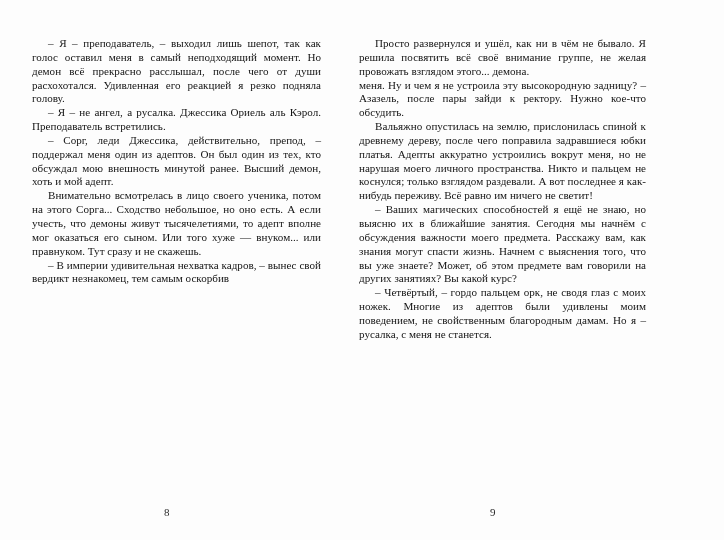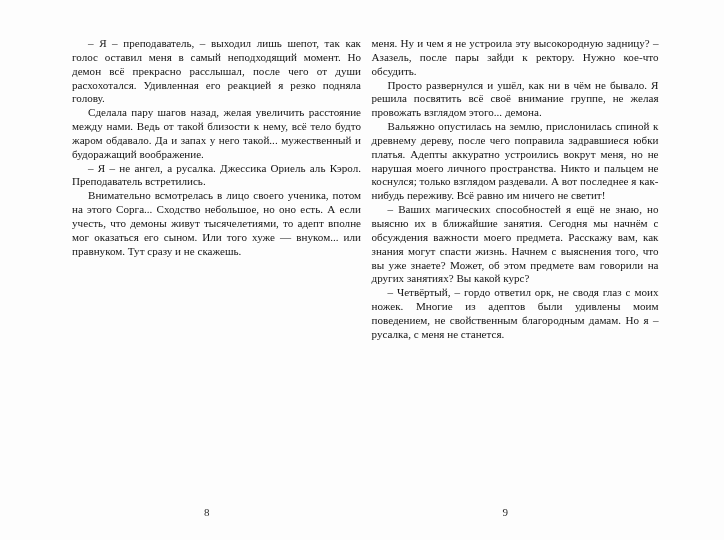--- a/index.html
+++ b/index.html
@@ -26,21 +26,21 @@
   }
 
   .page {
     position: relative;
     width: 312px;
     height: 540px;
     box-sizing: border-box;
     background: transparent;
   }
 
-  .page-left  { margin-left: 72px; }
+  .page-left  { margin-left: 32px; }
   .page-right { margin-right: 53px; }
 
   .text-column {
     position: absolute;
     top: 37px;
     left: 0;
     width: 289px;
     font-size: 11.1px;
     line-height: 13.85px;
     text-align: justify;
@@ -79,31 +79,32 @@
   .page-right .page-number { left: 131px; }
 </style>
 </head>
 <body>
 
 <div class="book-spread">
 
   <div class="page page-left">
     <div class="text-column">
       <p class="para">– Я – преподаватель, – выходил лишь шепот, так как голос оставил меня в самый неподходящий момент. Но демон всё прекрасно расслышал, после чего от души расхохотался. Удивленная его реакцией я резко подняла голову.</p>
-      <p class="para">Сделала пару шагов назад, желая увеличить расстояние между нами. Ведь от такой близости к нему, всё тело будто жаром обдавало. Да и запах у него такой... мужественный и будоражащий воображение.</p>
       <p class="para dialogue">– Я – не ангел, а русалка. Джессика Ориель аль Кэрол. Преподаватель встретились.</p>
+      <p class="para dialogue">– Сорг, леди Джессика, действительно, препод, – поддержал меня один из адептов. Он был один из тех, кто обсуждал мою внешность минутой ранее. Высший демон, хоть и мой адепт.</p>
       <p class="para">Внимательно всмотрелась в лицо своего ученика, потом на этого Сорга... Сходство небольшое, но оно есть. А если учесть, что демоны живут тысячелетиями, то адепт вполне мог оказаться его сыном. Или того хуже — внуком... или правнуком. Тут сразу и не скажешь.</p>
+      <p class="para dialogue">– В империи удивительная нехватка кадров, – вынес свой вердикт незнакомец, тем самым оскорбив</p>
     </div>
     <div class="page-number">8</div>
   </div>
 
   <div class="page page-right">
     <div class="text-column">
+      <p class="para">Просто развернулся и ушёл, как ни в чём не бывало. Я решила посвятить всё своё внимание группе, не желая провожать взглядом этого... демона.</p>
       <p class="para cont">меня. Ну и чем я не устроила эту высокородную задницу? – Азазель, после пары зайди к ректору. Нужно кое-что обсудить.</p>
-      <p class="para">Просто развернулся и ушёл, как ни в чём не бывало. Я решила посвятить всё своё внимание группе, не желая провожать взглядом этого... демона.</p>
       <p class="para">Вальяжно опустилась на землю, прислонилась спиной к древнему дереву, после чего поправила задравшиеся юбки платья. Адепты аккуратно устроились вокрут меня, но не нарушая моего личного пространства. Никто и пальцем не коснулся; только взглядом раздевали. А вот последнее я как-нибудь переживу. Всё равно им ничего не светит!</p>
       <p class="para dialogue">– Ваших магических способностей я ещё не знаю, но выясню их в ближайшие занятия. Сегодня мы начнём с обсуждения важности моего предмета. Расскажу вам, как знания могут спасти жизнь. Начнем с выяснения того, что вы уже знаете? Может, об этом предмете вам говорили на других занятиях? Вы какой курс?</p>
-      <p class="para dialogue">– Четвёртый, – гордо ответил орк, не сводя глаз с моих ножек. Многие из адептов были удивлены моим поведением, не свойственным благородным дамам. Но я – русалка, с меня не станется.</p>
+      <p class="para dialogue">– Четвёртый, – гордо пальцем орк, не сводя глаз с моих ножек. Многие из адептов были удивлены моим поведением, не свойственным благородным дамам. Но я – русалка, с меня не станется.</p>
     </div>
     <div class="page-number">9</div>
   </div>
 
 </div>
 
 </body></html>

